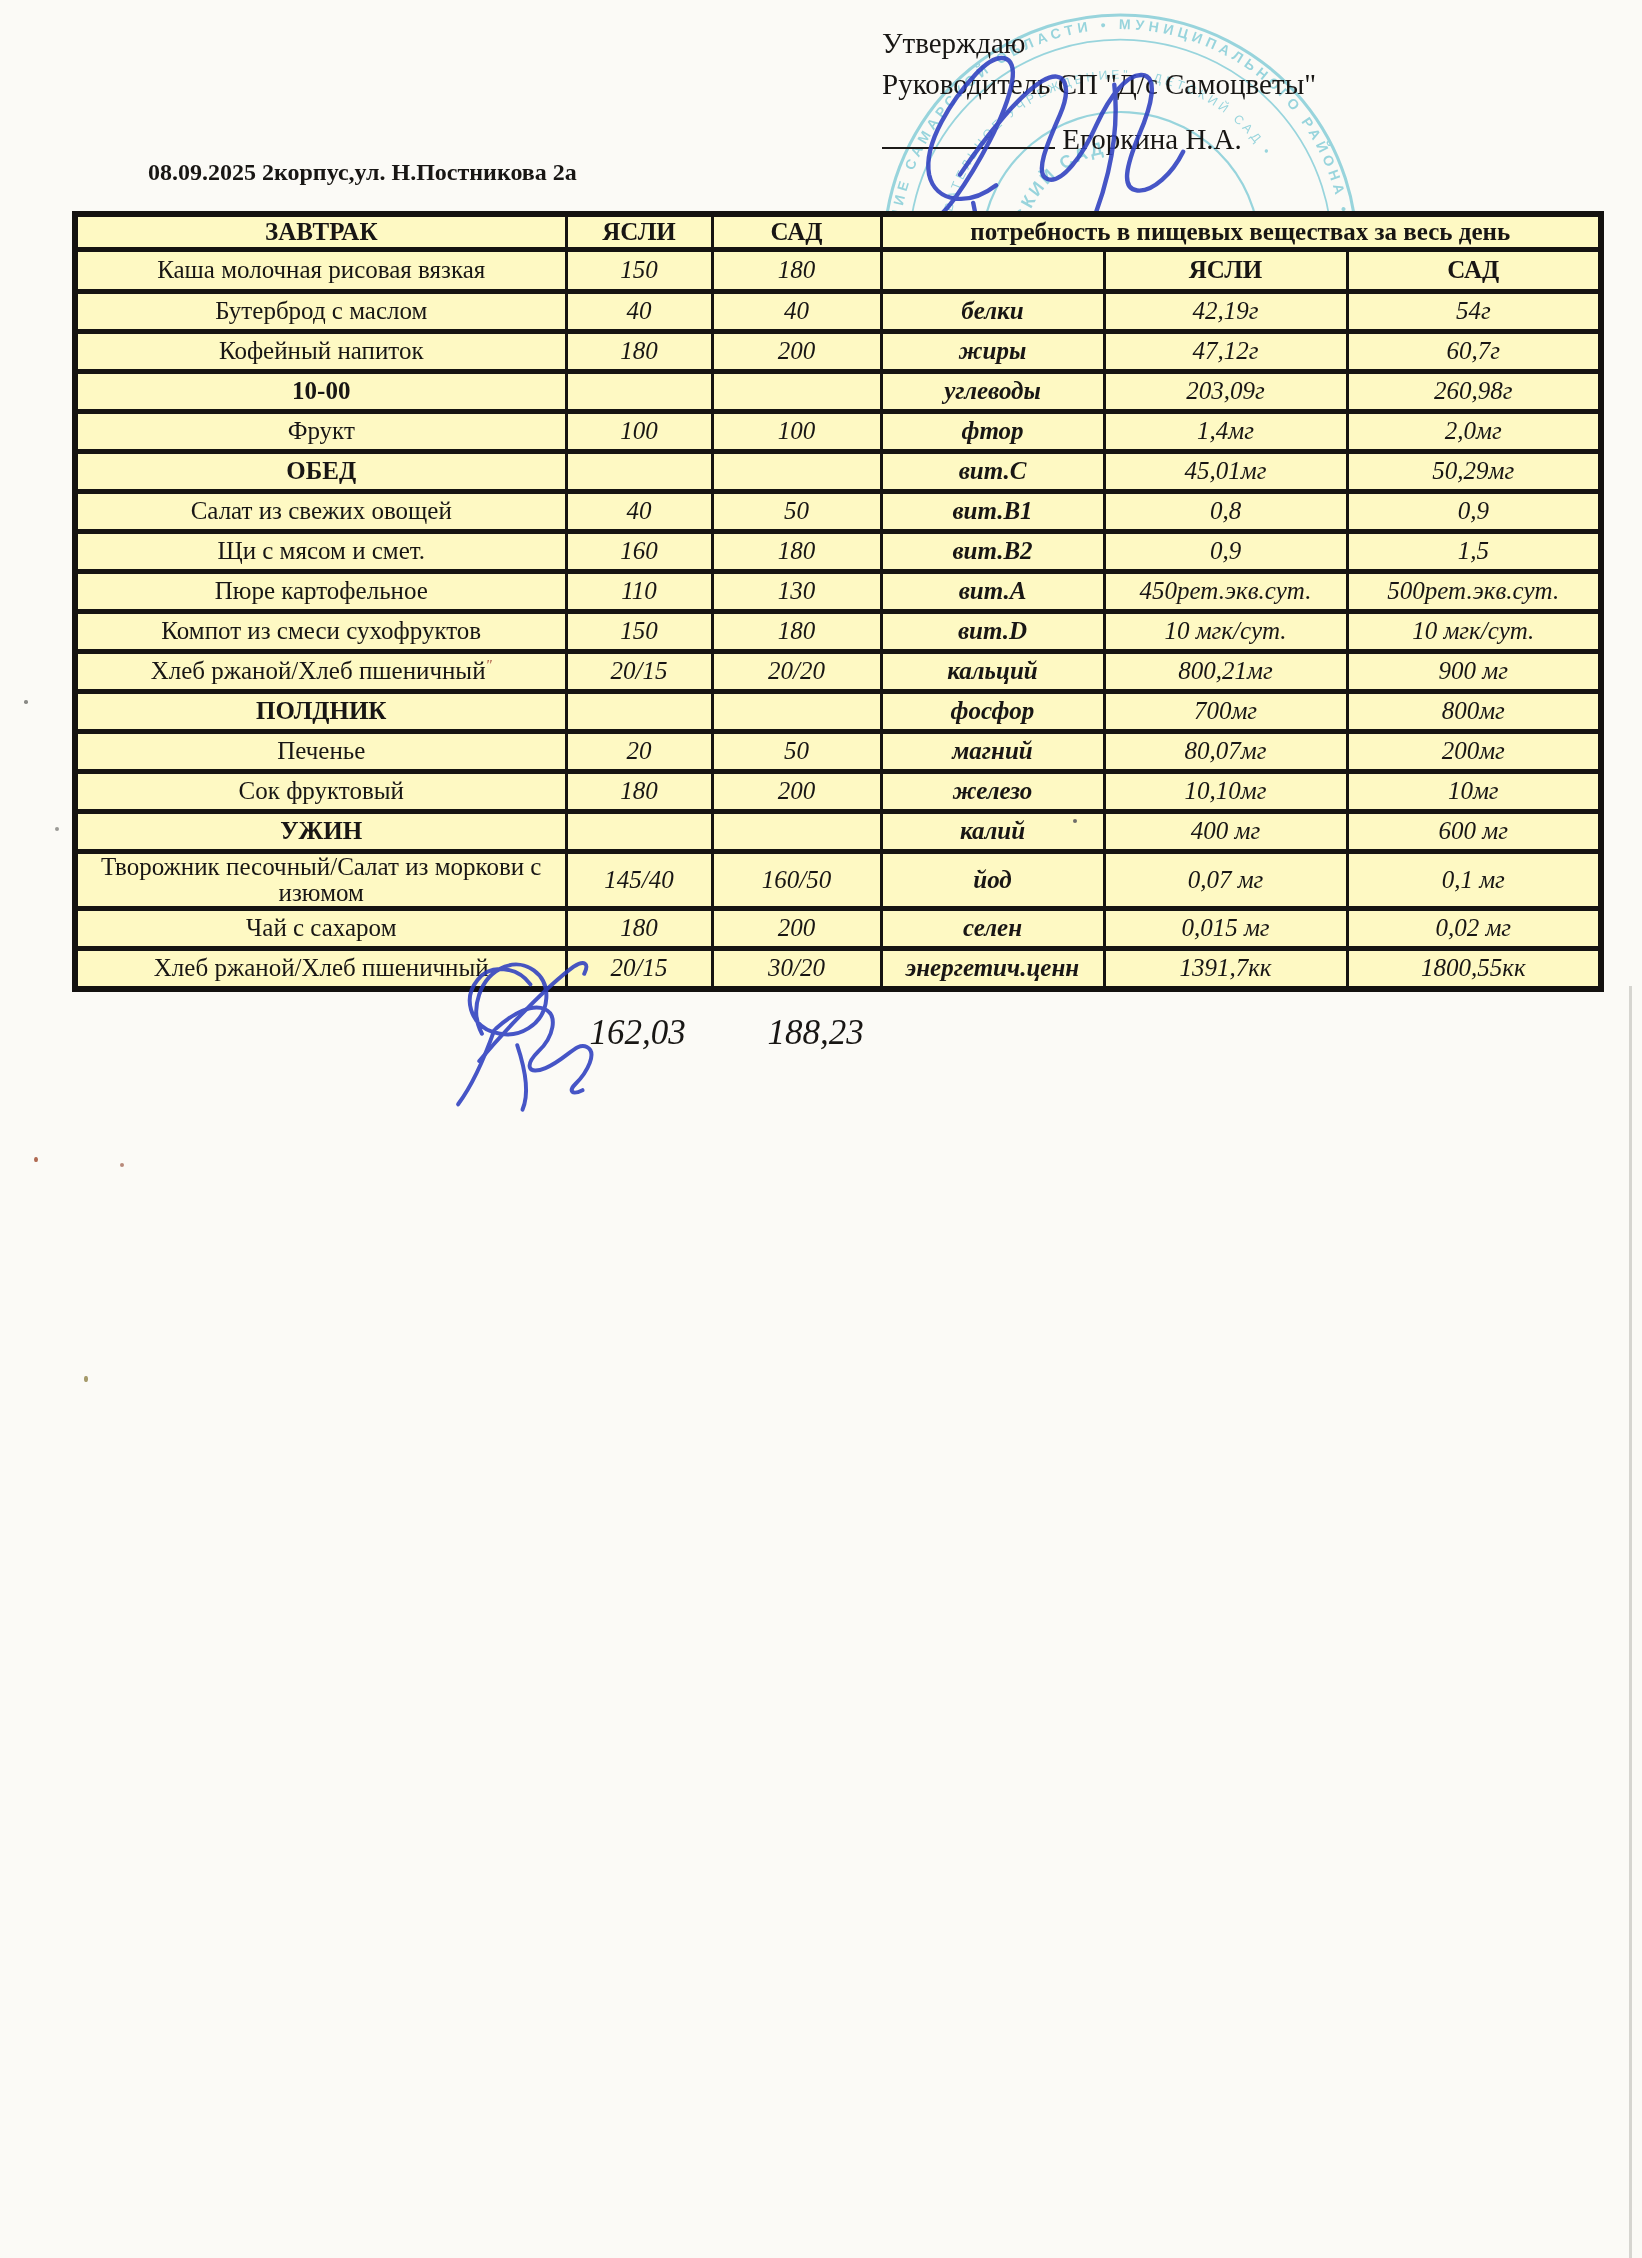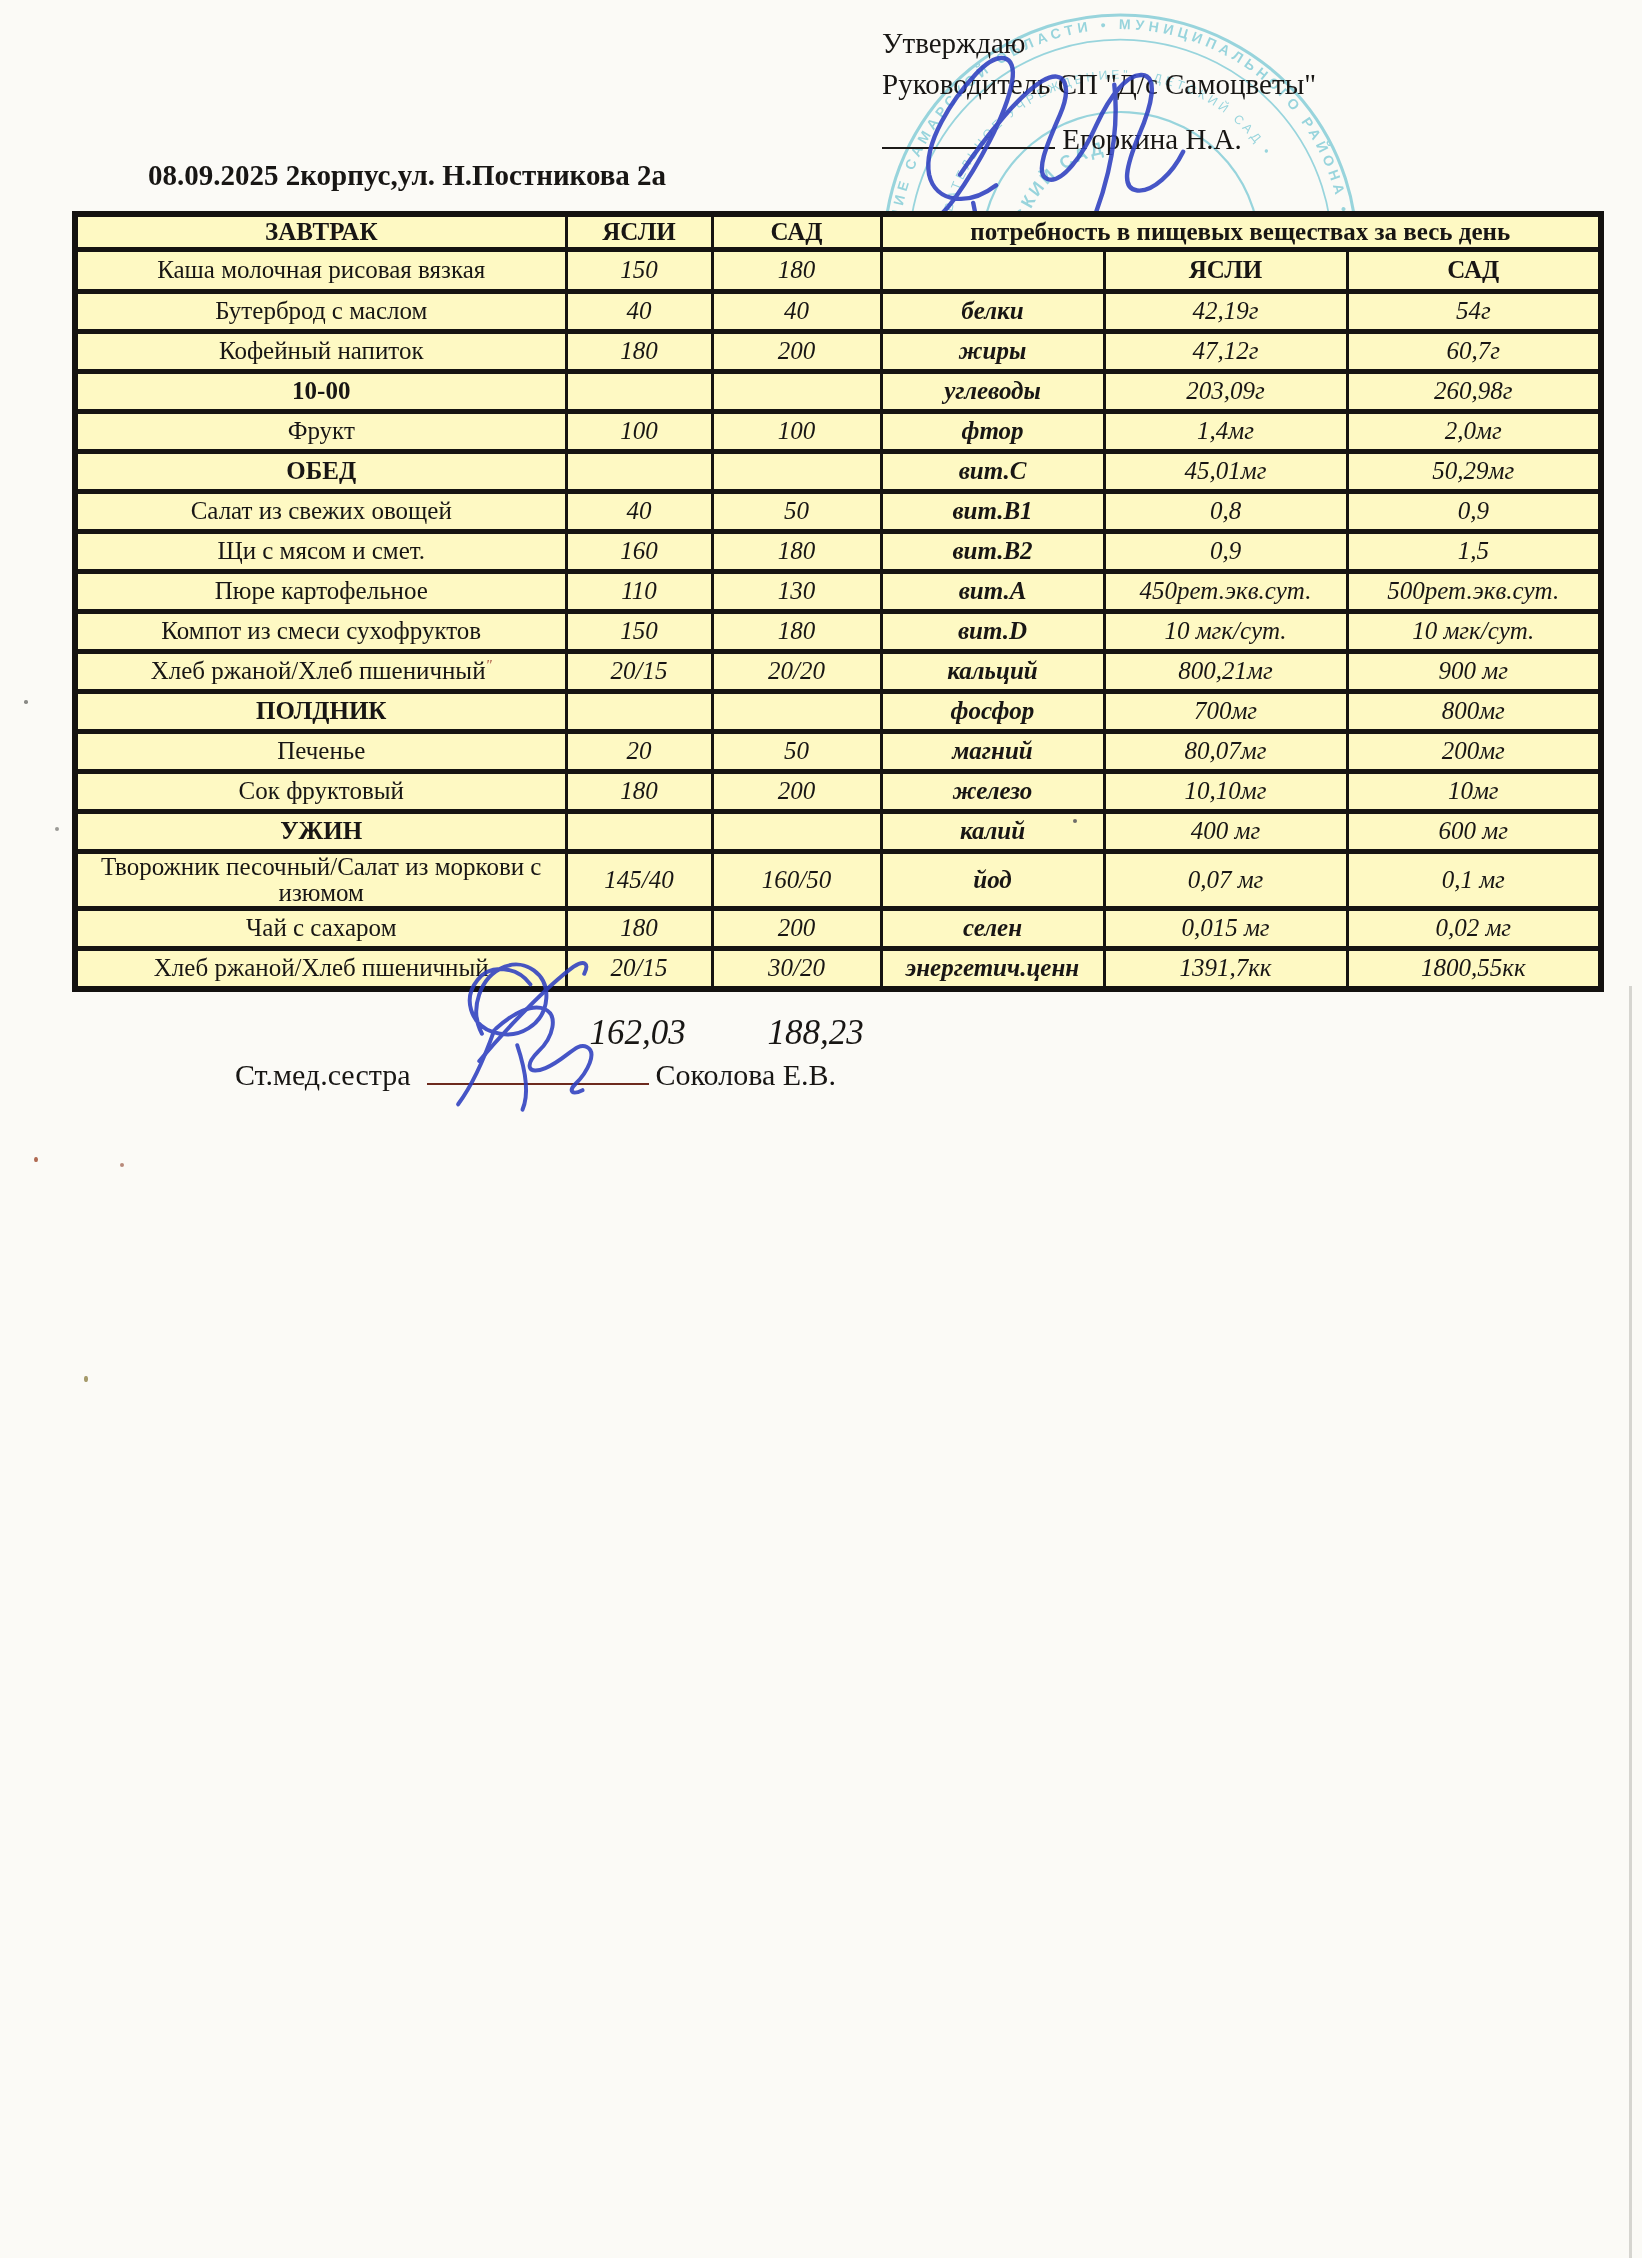--- a/index.html
+++ b/index.html
@@ -9,21 +9,21 @@
     background:#fbfaf6;
     font-family:"Liberation Serif","DejaVu Serif",serif;
     color:#181614;
     overflow:hidden;
   }
   
   .approval{position:absolute;left:882px;top:23px;font-size:29px;line-height:41px;}
   .approval .sig-line-row{position:relative;margin-top:14px;}
   .u-line{display:inline-block;width:173px;border-bottom:2.6px solid #1c1a18;vertical-align:baseline;height:26.5px;}
   
-  .date-line{position:absolute;left:148px;top:159px;font-size:29px;font-weight:bold;}
+  .date-line{position:absolute;left:148px;top:159px;font-size:24px;font-weight:bold;}
   
   table.menu{
     position:absolute;left:72px;top:211px;
     width:1526px;table-layout:fixed;
     border-collapse:collapse;
     background:#fef9c3;
   }
   table.menu td{
     border:3.5px solid #161412;
     border-top-width:5.3px;border-bottom-width:5.3px;
@@ -268,23 +268,20 @@
       <td class="nval">1800,55кк</td>
     </tr>
     </tbody>
   </table>
 
   <div class="totals">
     <span class="t1">162,03</span>
     <span class="t2">188,23</span>
   </div>
 
-  <div class="footer">
-    <span>Ст.мед.сестра</span><span class="f-line"></span><span>Соколова Е.В.</span>
-  </div>
 
   <svg class="overlay" width="1643" height="2258" viewBox="0 0 1862 2560">
     <g fill="none" stroke="#2e3fc0" stroke-width="4.5" stroke-linecap="round" opacity="0.88">
       <path d="M601 1116 C586 1096 556 1092 541 1111 C524 1132 533 1161 558 1170 C588 1180 617 1161 619 1132 C621 1104 595 1087 572 1096 C544 1107 531 1144 546 1172"></path>
       <path d="M560 1168 C548 1202 534 1232 519 1252"></path>
       <path d="M562 1166 C582 1148 603 1138 617 1144 C633 1151 627 1176 610 1192 C594 1208 598 1219 618 1211 C642 1201 653 1181 665 1187 C677 1193 666 1215 652 1229 C644 1237 648 1242 660 1236"></path>
       <path d="M543 1203 C572 1168 620 1118 650 1096 C662 1088 668 1092 662 1104"></path>
       <path d="M586 1185 C596 1215 600 1240 592 1258"></path>
     </g>
   </svg>

